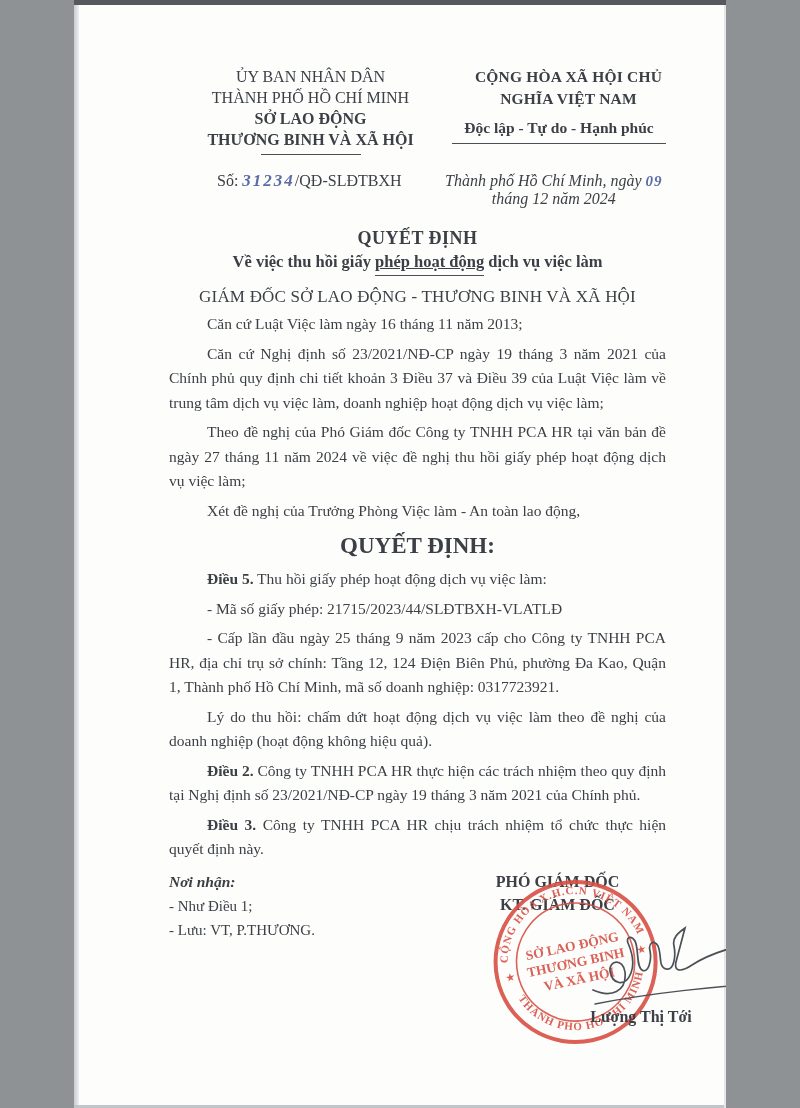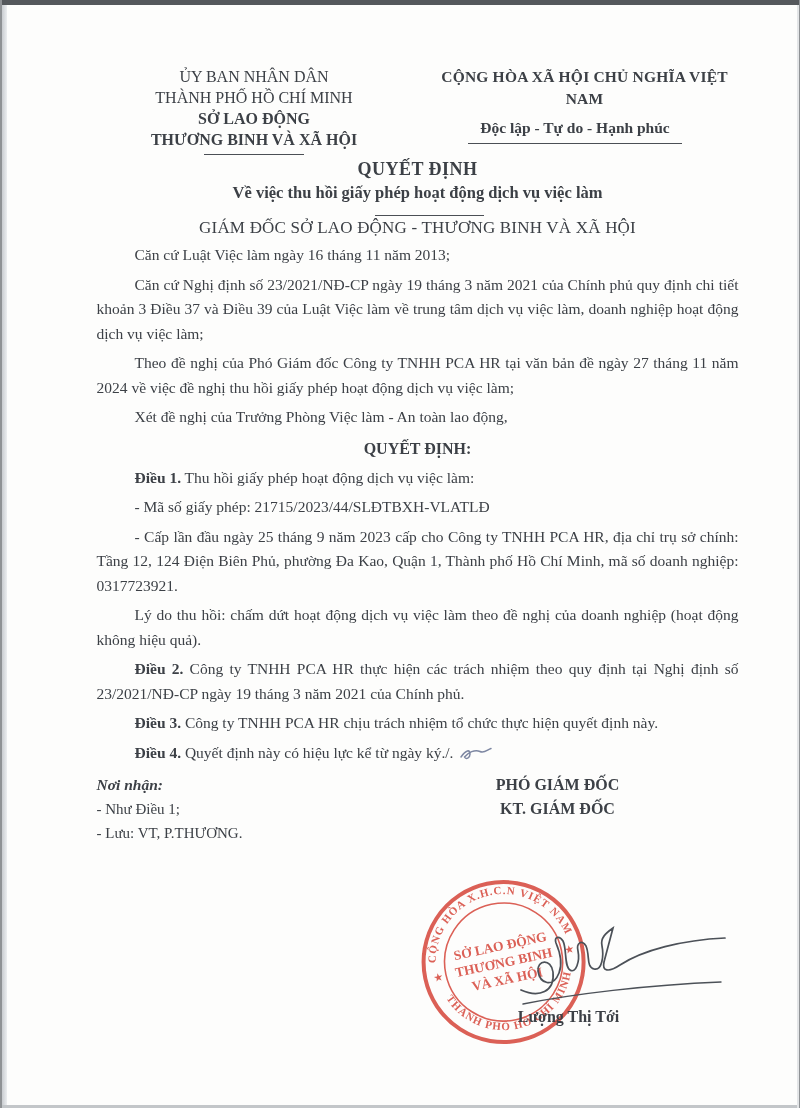--- a/index.html
+++ b/index.html
@@ -1,18 +1,18 @@
 <!DOCTYPE html>
 <html><head>
 <meta charset="utf-8">
 <style>
   html,body { margin:0; padding:0; background:#8f9295; }
   .page {
     position:relative;
-    width:797px; height:1108px;
+    width:652px; height:1108px;
     margin:0 auto;
     background:#fdfdfc;
     overflow:hidden;
     font-family:"Liberation Serif","DejaVu Serif",serif;
     color:#3c4046;
   }
   
   .edge-top    { position:absolute; top:0; left:0; right:0; height:5px; background:#55585c; }
   .edge-left   { position:absolute; top:5px; left:0; bottom:0; width:5px; background:linear-gradient(to right,#c9ccd0,#eceef0); }
   .edge-bottom { position:absolute; left:0; right:0; bottom:0; height:3px; background:#c3c6c9; }
@@ -32,31 +32,31 @@
   .rule-right { width:214px; }
 
   
   .num-row { display:flex; margin-top:16px; align-items:baseline; }
   .doc-num { margin-left:48px; font-size:16px; white-space:nowrap; }
   .handwritten { color:#5a6ca5; font-style:italic; font-weight:bold; letter-spacing:2px; font-size:17px; }
   .dateline { flex:1; text-align:center; font-style:italic; font-size:16px; padding-left:40px; }
   .hand-day { color:#5a6ca5; font-weight:bold; font-size:15px; letter-spacing:1px; }
 
   
-  .title-block { text-align:center; margin-top:4px; }
+  .title-block { text-align:center; margin-top:20px; }
   .doc-title { font-weight:bold; font-size:18px; letter-spacing:.5px; }
   .doc-sub { font-weight:bold; font-size:16.5px; margin-top:3px; }
-  .doc-sub .u { border-bottom:1.6px solid #4b4f55; padding-bottom:13px; }
+  .doc-sub .u { border-bottom:1.6px solid #4b4f55; padding-bottom:4px;text-decoration:underline; }
   .issuer { font-weight:normal; font-size:17px; margin-top:15px; letter-spacing:.2px; }
 
   
   .bodytext { margin-top:4px; }
   .para { font-size:15.5px; line-height:24.5px; text-align:justify; text-indent:38px; margin:5px 0; }
   .para .lbl { font-weight:bold; }
-  .decision-heading { text-align:center; font-weight:bold; font-size:16px; margin:10px 0 8px; }
+  .decision-heading { text-align:center; font-weight:bold; font-size:23px; margin:10px 0 8px; }
 
   
   .foot-row { display:flex; margin-top:8px; }
   .recipients { width:300px; font-size:15px; line-height:24px; }
   .recipients .head { font-weight:bold; font-style:italic; font-size:15.5px; }
   .sign-col { flex:1; text-align:center; font-weight:bold; font-size:16px; line-height:1.45; padding-right:20px; }
 
   .paraph-svg { vertical-align:-3px; margin-left:5px; }
 
   .stamp-wrap { position:absolute; left:416px; top:876px; transform:rotate(-12deg); opacity:.9; }
@@ -82,20 +82,31 @@
         <div class="b">THƯƠNG BINH VÀ XÃ HỘI</div>
         <hr class="rule rule-left">
       </div>
       <div class="hdr-right">
         <div class="l1">CỘNG HÒA XÃ HỘI CHỦ NGHĨA VIỆT NAM</div>
         <div class="l2">Độc lập - Tự do - Hạnh phúc</div>
         <hr class="rule rule-right">
       </div>
     </div>
 
+    <div class="num-row">
+      <div class="doc-num">
+        <span>Số:</span>
+        <span class="handwritten">31234</span><span>/QĐ-SLĐTBXH</span>
+      </div>
+      <div class="dateline">
+        <span>Thành phố Hồ Chí Minh, ngày</span>
+        <span class="hand-day">09</span>
+        <span>tháng 12 năm 2024</span>
+      </div>
+    </div>
 
     <div class="title-block">
       <div class="doc-title">QUYẾT ĐỊNH</div>
       <div class="doc-sub">
         <span>Về việc thu hồi giấy</span>
         <span class="u">phép hoạt động</span>
         <span>dịch vụ việc làm</span>
       </div>
       <div class="issuer">GIÁM ĐỐC SỞ LAO ĐỘNG - THƯƠNG BINH VÀ XÃ HỘI</div>
     </div>
@@ -104,41 +115,36 @@
       <p class="para">Căn cứ Luật Việc làm ngày 16 tháng 11 năm 2013;</p>
       <p class="para">Căn cứ Nghị định số 23/2021/NĐ-CP ngày 19 tháng 3 năm 2021 của Chính phủ quy định chi tiết khoản 3 Điều 37 và Điều 39 của Luật Việc làm về trung tâm dịch vụ việc làm, doanh nghiệp hoạt động dịch vụ việc làm;</p>
       <p class="para">Theo đề nghị của Phó Giám đốc Công ty TNHH PCA HR tại văn bản đề ngày 27 tháng 11 năm 2024 về việc đề nghị thu hồi giấy phép hoạt động dịch vụ việc làm;</p>
       <p class="para">Xét đề nghị của Trưởng Phòng Việc làm - An toàn lao động,</p>
     </div>
 
     <div class="decision-heading">QUYẾT ĐỊNH:</div>
 
     <div>
       <p class="para">
-        <span class="lbl">Điều 1.</span><span> Thu hồi giấy phép hoạt động dịch vụ việc làm:</span>
+        <span class="lbl">Điều 5.</span><span> Thu hồi giấy phép hoạt động dịch vụ việc làm:</span>
       </p>
       <p class="para">
         <span>- Mã số giấy phép: 21715/2023/44/SLĐTBXH-VLATLĐ</span>
       </p>
       <p class="para">
         <span>- Cấp lần đầu ngày 25 tháng 9 năm 2023 cấp cho Công ty TNHH PCA HR, địa chỉ trụ sở chính: Tầng 12, 124 Điện Biên Phủ, phường Đa Kao, Quận 1, Thành phố Hồ Chí Minh, mã số doanh nghiệp: 0317723921.</span>
       </p>
       <p class="para">
         <span>Lý do thu hồi: chấm dứt hoạt động dịch vụ việc làm theo đề nghị của doanh nghiệp (hoạt động không hiệu quả).</span>
       </p>
       <p class="para">
         <span class="lbl">Điều 2.</span><span> Công ty TNHH PCA HR thực hiện các trách nhiệm theo quy định tại Nghị định số 23/2021/NĐ-CP ngày 19 tháng 3 năm 2021 của Chính phủ.</span>
       </p>
       <p class="para">
         <span class="lbl">Điều 3.</span><span> Công ty TNHH PCA HR chịu trách nhiệm tổ chức thực hiện quyết định này.</span>
-      </p>
-      <p class="para">
-        <span class="lbl">Điều 4.</span><span> Quyết định này có hiệu lực kể từ ngày ký./.</span><svg class="paraph-svg" width="34" height="16" viewBox="0 0 34 16">
-            <path d="M2,12 C7,5 11,4 11,9 C11,13 7,15 5.5,12 C9,7.5 16,4 21,6.5 C25,8.5 28,5 32,3.5" fill="none" stroke="#7d87a2" stroke-width="1.5" stroke-linecap="round"></path>
-          </svg>
       </p>
     </div>
 
     <div class="foot-row">
       <div class="recipients">
         <div class="head">Nơi nhận:</div>
         <div>- Như Điều 1;</div>
         <div>- Lưu: VT, P.THƯƠNG.</div>
       </div>
       <div class="sign-col">

